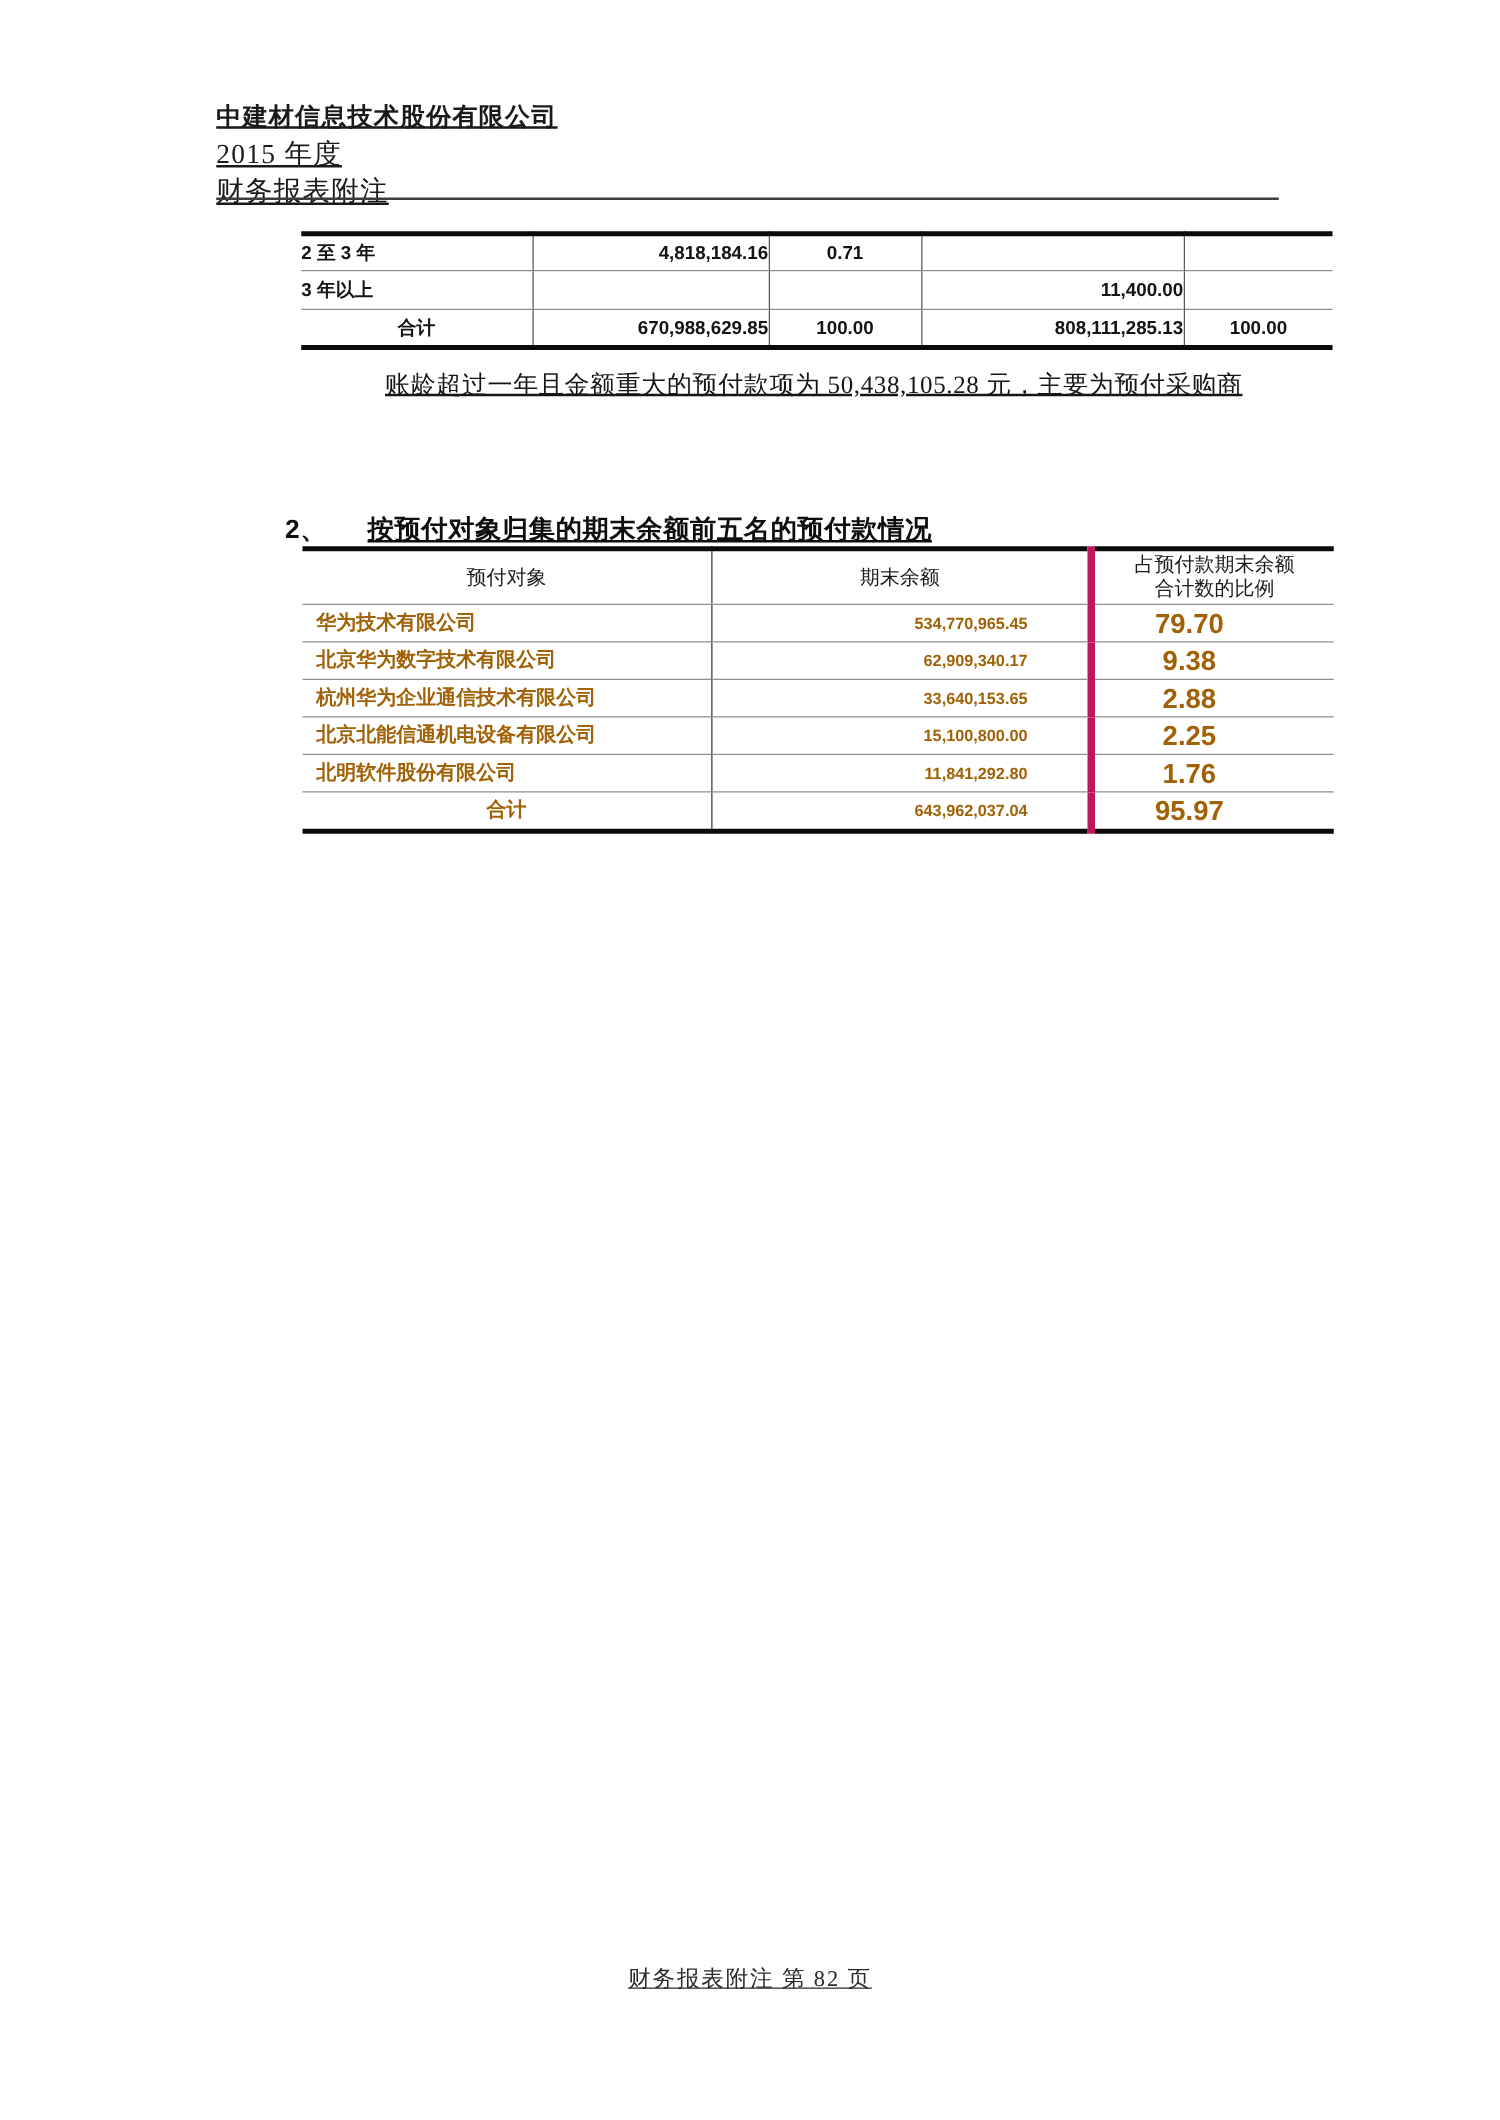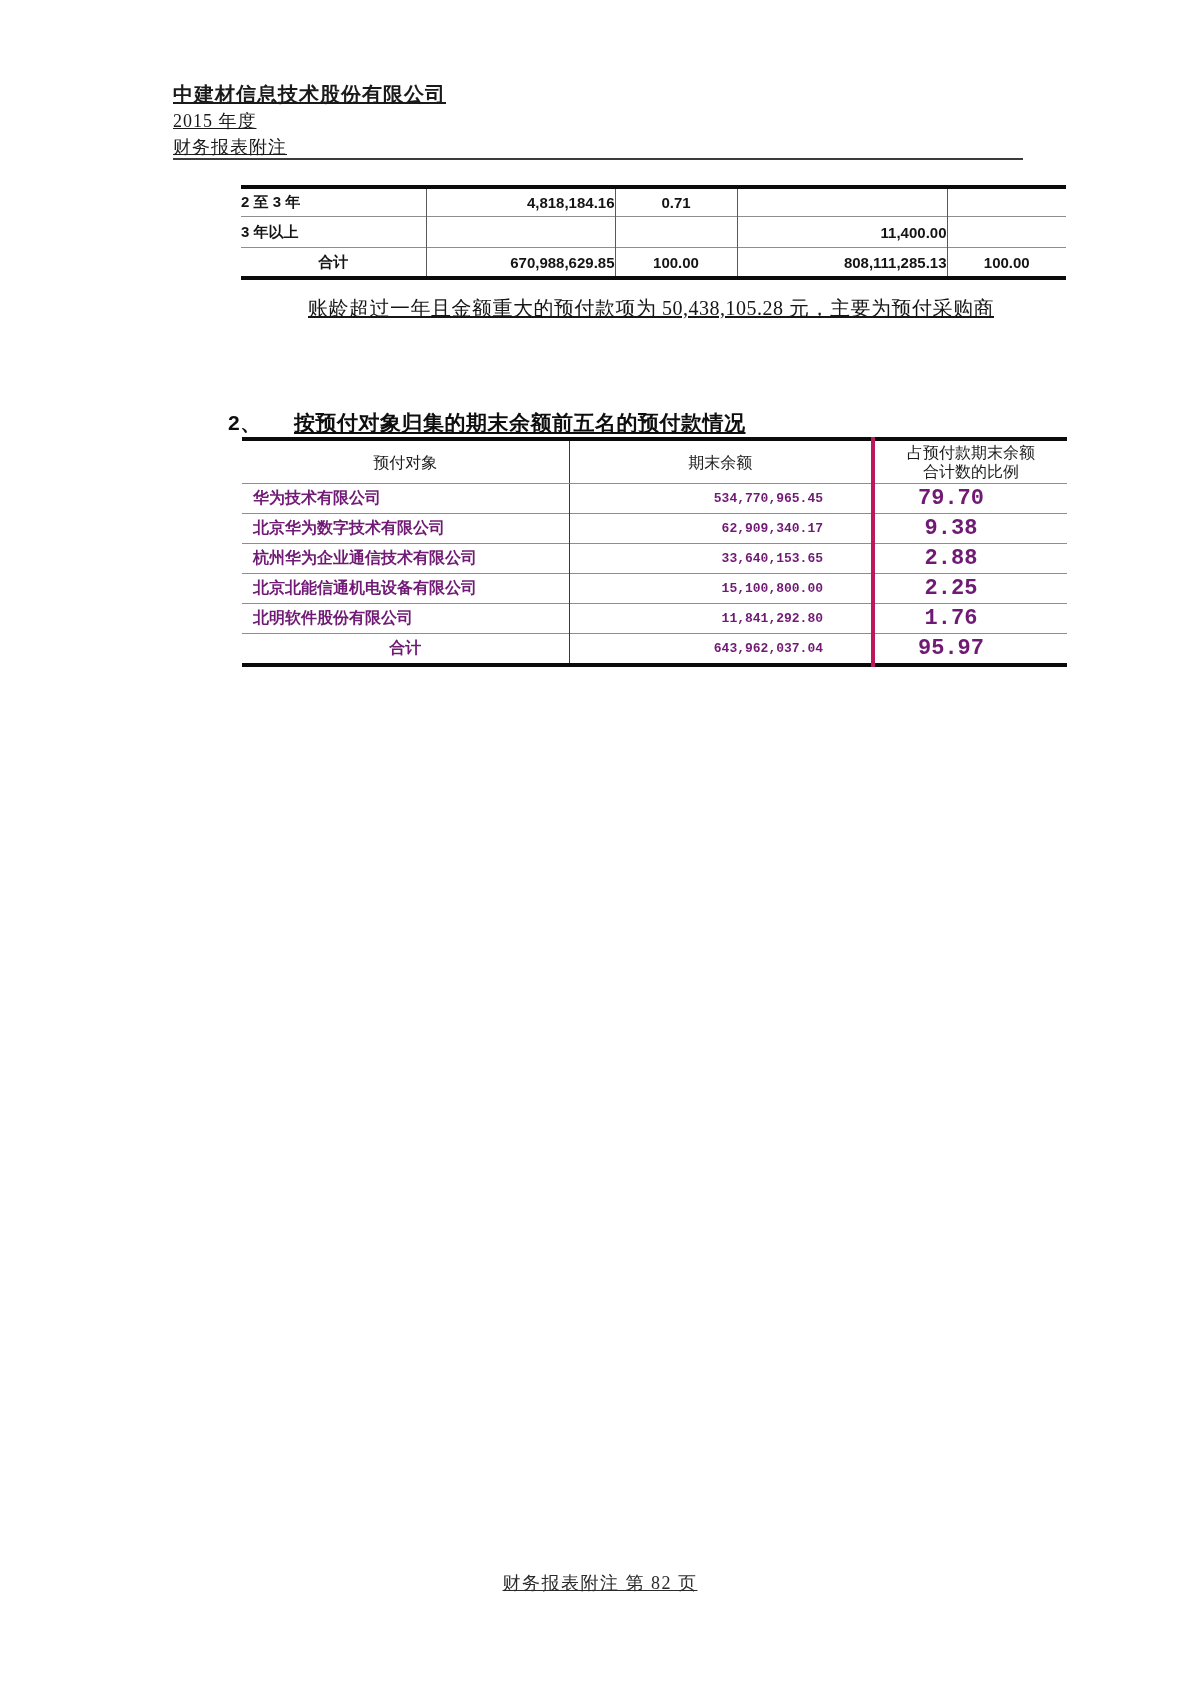--- a/index.html
+++ b/index.html
@@ -7,21 +7,21 @@
     width:1200px; height:1696px; position:relative;
     background:#ffffff; color:#1a1a1a;
     font-family:"Liberation Serif", serif;
     overflow:hidden;
   }
   .abs { position:absolute;text-decoration:underline; }
 
   
   .page-header { left:173px; top:84px; line-height:1; }
   .company { font-size:20px; font-weight:600; letter-spacing:1px; }
-  .hline   { font-size:18px; margin-top:8px; letter-spacing:1px; }
+  .hline   { font-size:22px; margin-top:8px; letter-spacing:1px; }
   .header-rule { left:173px; top:158px; width:850px; height:0; border-top:2px solid #3c3c3c; }
 
   
   table.tbl {
     position:absolute; border-collapse:collapse; table-layout:fixed;
     border-top:4px solid #0b0b0b; border-bottom:4px solid #0b0b0b;
   }
   table.tbl td, table.tbl th { padding:0; vertical-align:middle; overflow:hidden; white-space:nowrap; }
 
   
@@ -48,25 +48,25 @@
          font-family:"Liberation Sans", sans-serif; letter-spacing:0.5px; }
   .sec-num { display:inline-block; width:66px; }
 
   
   .t2 { left:242px; top:437px; width:825px; }
   .t2 th {
     height:42px; font-size:16px; font-weight:500; text-align:center;
     color:#1c1c1c; line-height:19px; white-space:normal;
   }
   .t2 td {
-    height:29px; font-size:16px; font-weight:600; color:#701a75;
-    font-family:Liberation Mono, monospace;
+    height:29px; font-size:16px; font-weight:600; color:#a16207;
+    font-family:Liberation Sans, sans-serif;
   }
   .t2 th + th, .t2 td + td { border-left:1.5px solid #3a3a3a; }
-  .t2 th:last-child, .t2 td:last-child { border-left:4px solid #be185d; }
+  .t2 th:last-child, .t2 td:last-child { border-left:6px solid #be185d; }
   .t2 tr + tr td, .t2 tr.hdr + tr td { border-top:1px solid #8e8e8e; }
   .t2 thead tr th { border-bottom:1px solid #8e8e8e; }
   .t2 .cell-name    { text-align:left; padding-left:11px; }
   .t2 .cell-balance { text-align:right; padding-right:48px; font-size:13px; }
   .t2 .cell-pct     { text-align:center; padding-right:40px; font-size:22px; }
 
   
   .footer { left:0; top:1571px; width:1200px; text-align:center; font-size:18px; letter-spacing:1.5px; color:#2a2a2a; }
 </style>
 </head>

